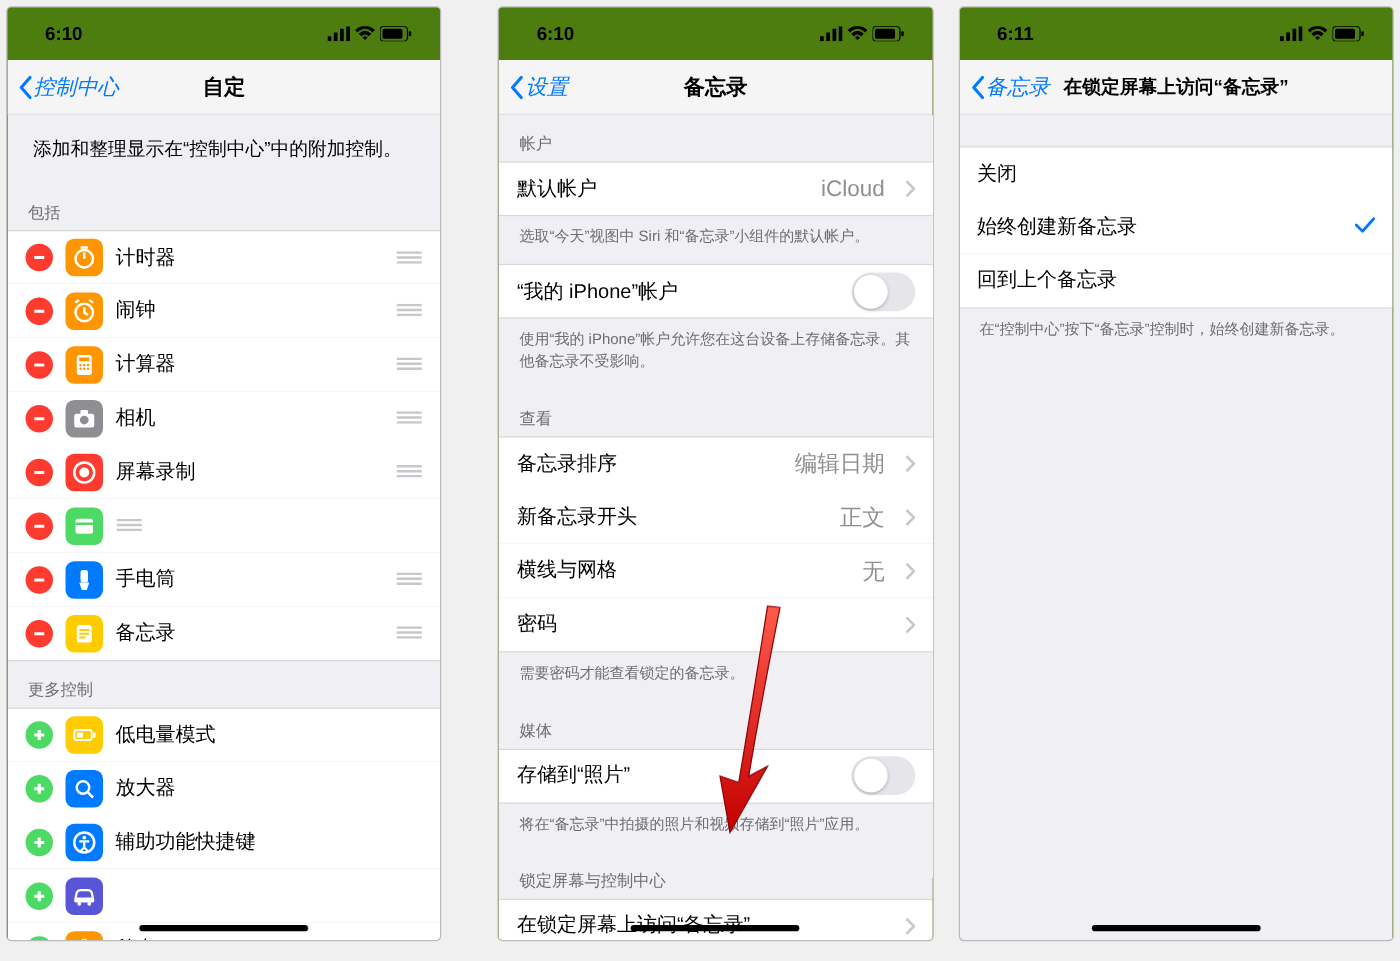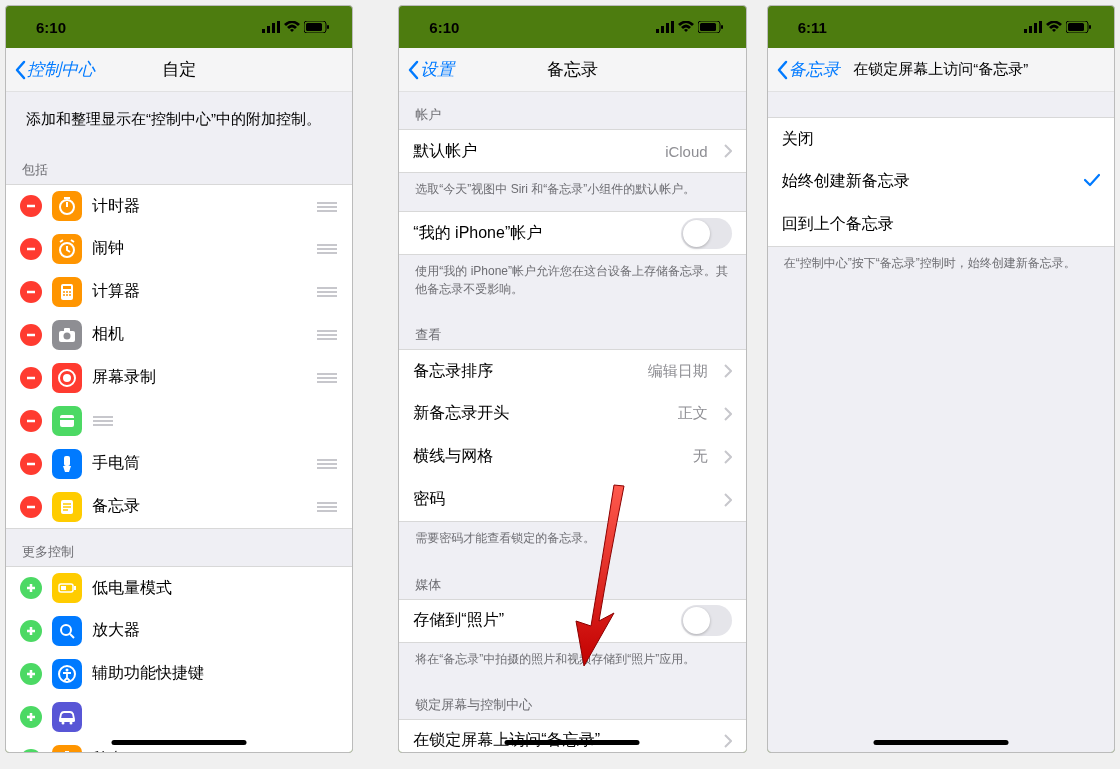--- a/index.html
+++ b/index.html
@@ -43,21 +43,21 @@
     border-bottom:1px solid rgba(0,0,0,0.08);
     background:#f5f5f6;
   }
   .nav-back {
     position:absolute; left:8px; top:0; bottom:0;
     display:flex; align-items:center; color:#007aff; font-size:17px;
     cursor:pointer;
     font-style:italic;
   }
   .nav-back svg { margin-right:1px; }
-  .nav-title { font-size:17px; font-weight:400; }
+  .nav-title { font-size:17px; font-weight:700; }
   .content { flex:1; overflow-y:auto; background:#efeff4; font-size:15px; }
   .intro {
     padding:18px 20px;
     font-size:15px;
     color:#000;
   }
   .section-header {
     padding:14px 16px 6px;
     font-size:13px;
     color:#6d6d72;
@@ -84,21 +84,21 @@
   .action-add { background:#4cd964; }
   .action-btn svg { stroke:#fff; stroke-width:2.5; }
   .app-icon {
     width:30px; height:30px; border-radius:7px;
     display:flex; align-items:center; justify-content:center;
     flex-shrink:0;
     color:#fff;
   }
   .row-label { flex:1; font-size:16px; color:#000; }
   .drag-handle { color:#c7c7cc; }
-  .row-value { color:#8e8e93; margin-right:6px; font-size:15px;}
+  .row-value { color:#8e8e93; margin-right:6px; font-size:18px;}
   .chevron { color:#c7c7cc; }
   .toggle {
     width:51px; height:31px; background:#e5e5ea; border-radius:16px; position:relative;
   }
   .toggle::after {
     content:""; position:absolute; width:27px; height:27px; background:#fff;
     border-radius:50%; top:2px; left:2px; box-shadow:0 1px 3px rgba(0,0,0,0.25);
   }
   .footer-note {
     padding:8px 16px 14px;

